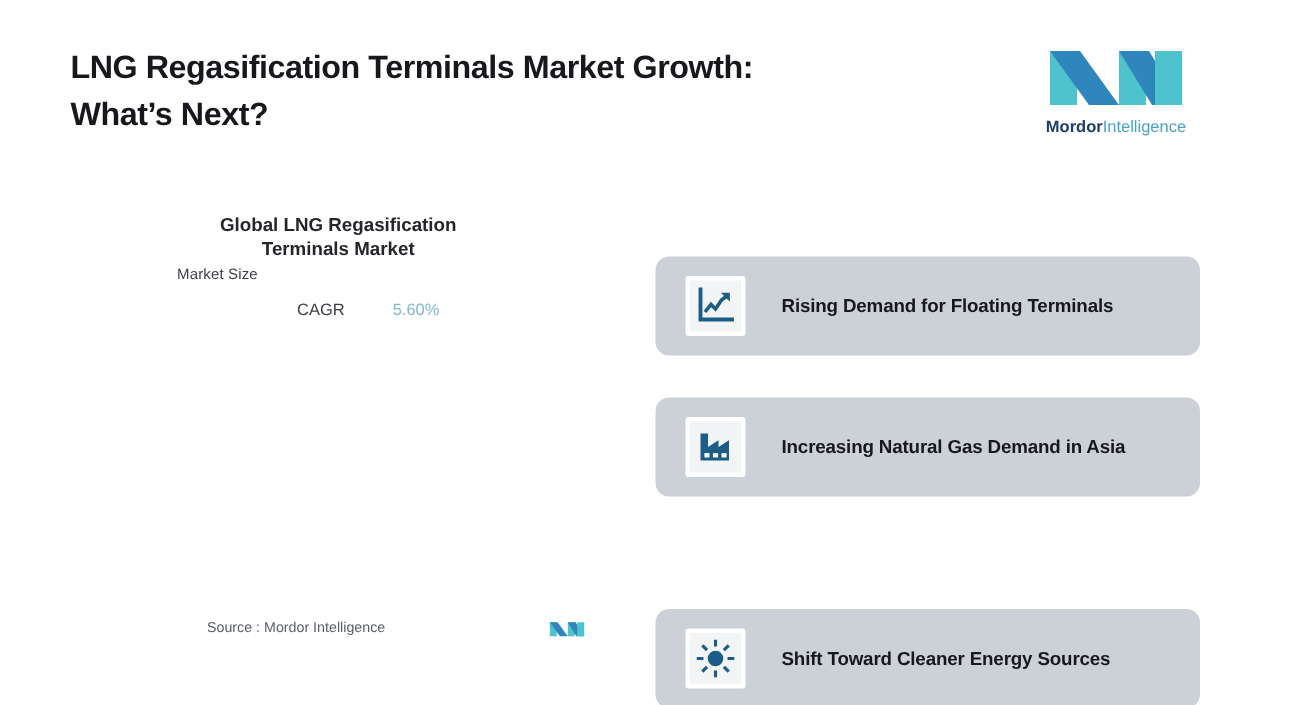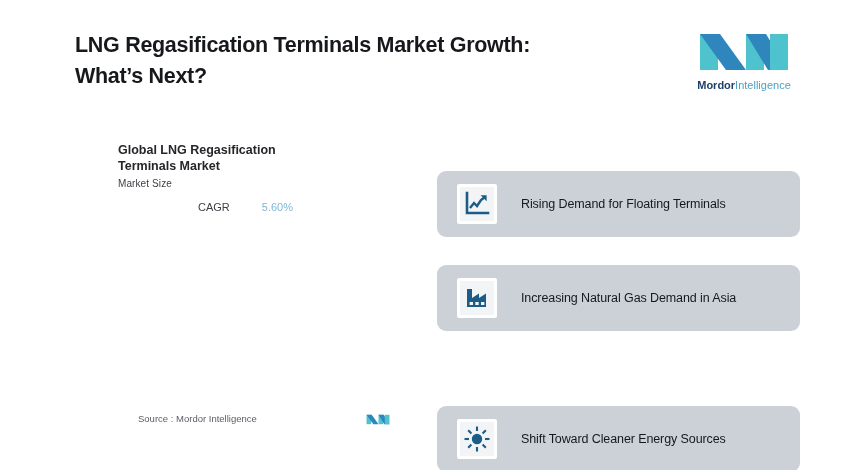--- a/index.html
+++ b/index.html
@@ -19,21 +19,21 @@
   #page-title {
     position: absolute;
     left: 47px; top: 30px;
     width: 520px;
     font-size: 21.5px;
     font-weight: bold;
     line-height: 31px;
     letter-spacing: -0.3px;
     color: #16181c;
   }
-  #page-title .ln { display: block; margin-left: 28px; }
+  #page-title .ln { display: block; }
 
   
   #brand-logo {
     position: absolute;
     left: 694px; top: 30px;
     width: 100px; height: 66px;
   }
   #brand-mark { width: 92px; height: 44px; display: block; margin: 0 auto; }
   #brand-wordmark {
     margin-top: 5px;
@@ -50,20 +50,21 @@
     position: absolute;
     left: 118px; top: 143px;
     width: 260px; height: 290px;
   }
   #chart-title {
     font-size: 12.5px;
     font-weight: 600;
     line-height: 15.5px;
     color: #24262a;
     width: 215px;
+    text-align: center;
   }
   #chart-subtitle {
     margin-top: 4px;
     font-size: 10px;
     color: #3c3f44;
     letter-spacing: 0.1px;
   }
   #cagr-row {
     margin-top: 12px;
     margin-left: 80px;
@@ -139,21 +140,21 @@
     border-radius: 2px;
     display: flex;
     align-items: center;
     justify-content: center;
     flex: 0 0 auto;
   }
   .card-icon-box svg { display: block; }
   .card-label {
     margin-left: 24px;
     font-size: 12.5px;
-    font-weight: normal;
+    font-weight: bold;
     color: #15181c;
     letter-spacing: -0.1px;
   }
 </style>
 </head>
 <body>
 
 <div id="page">
 
   <div id="page-title">

